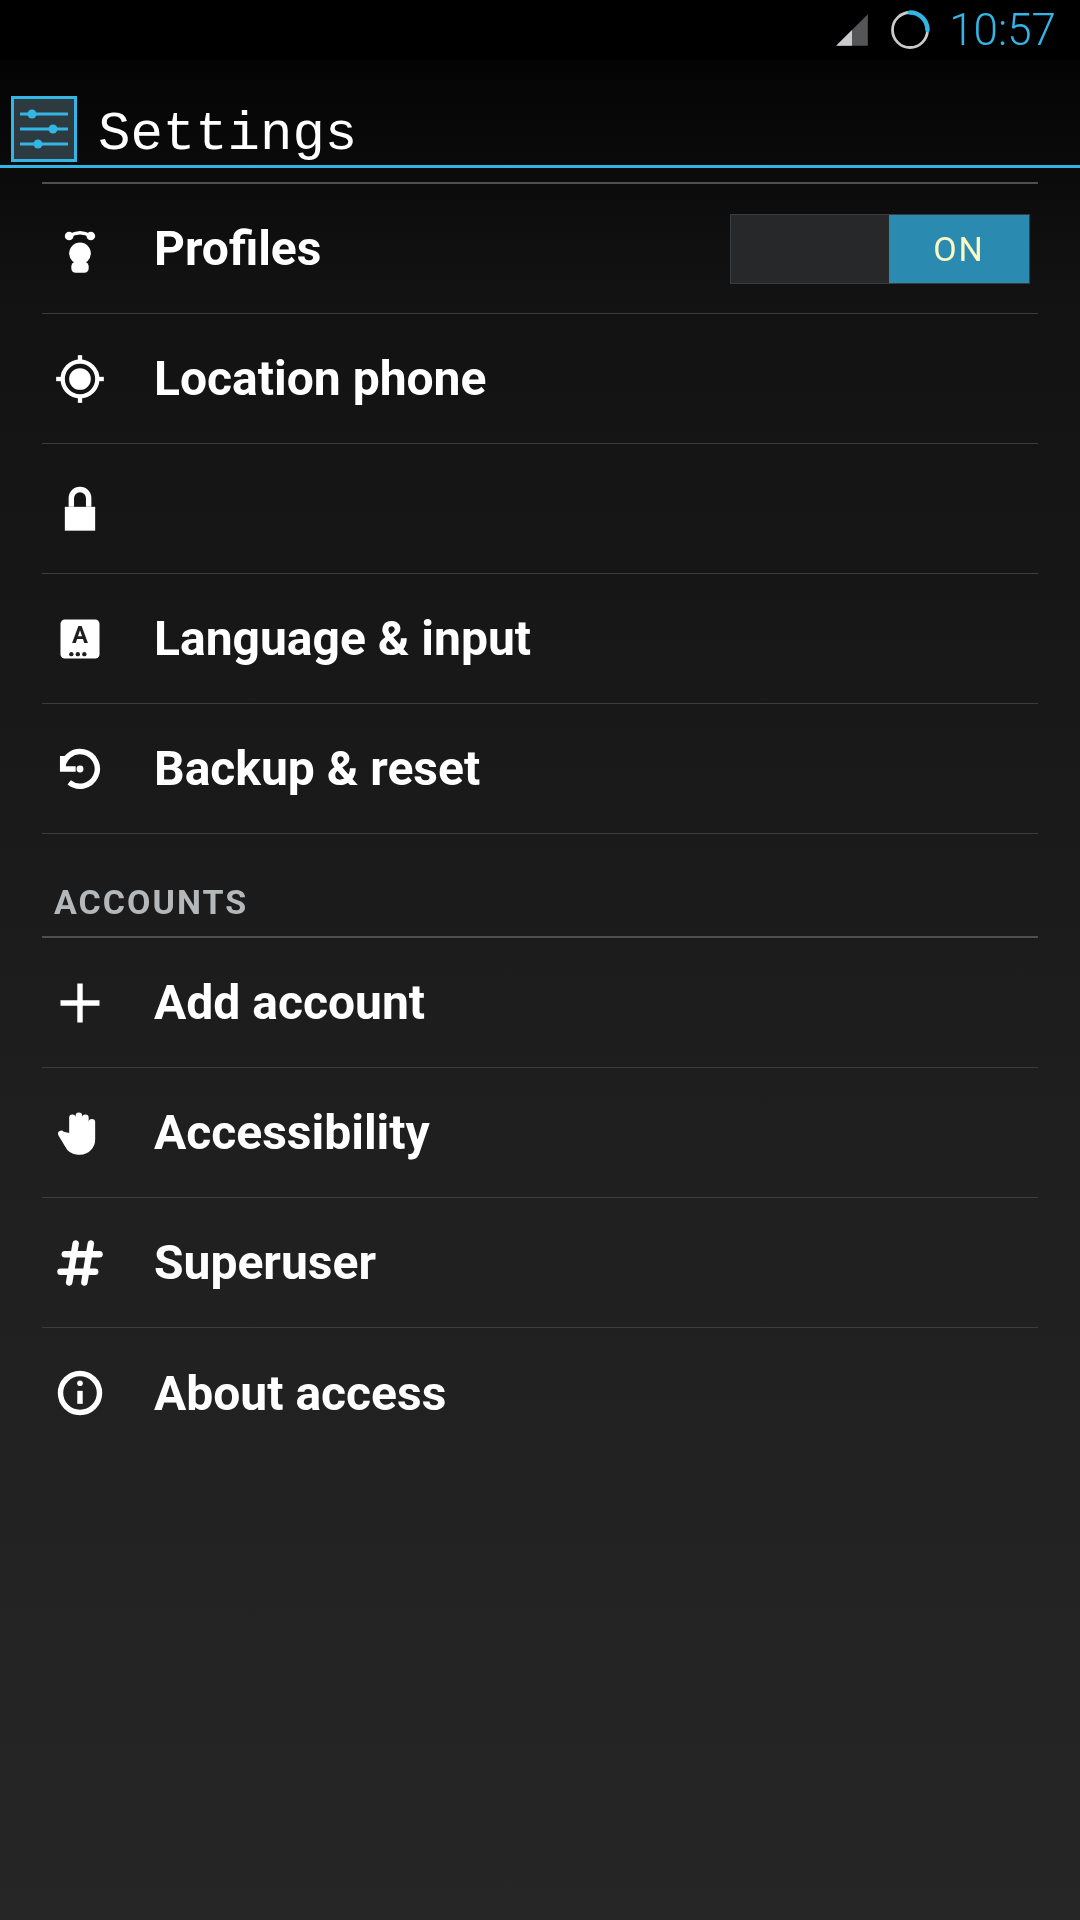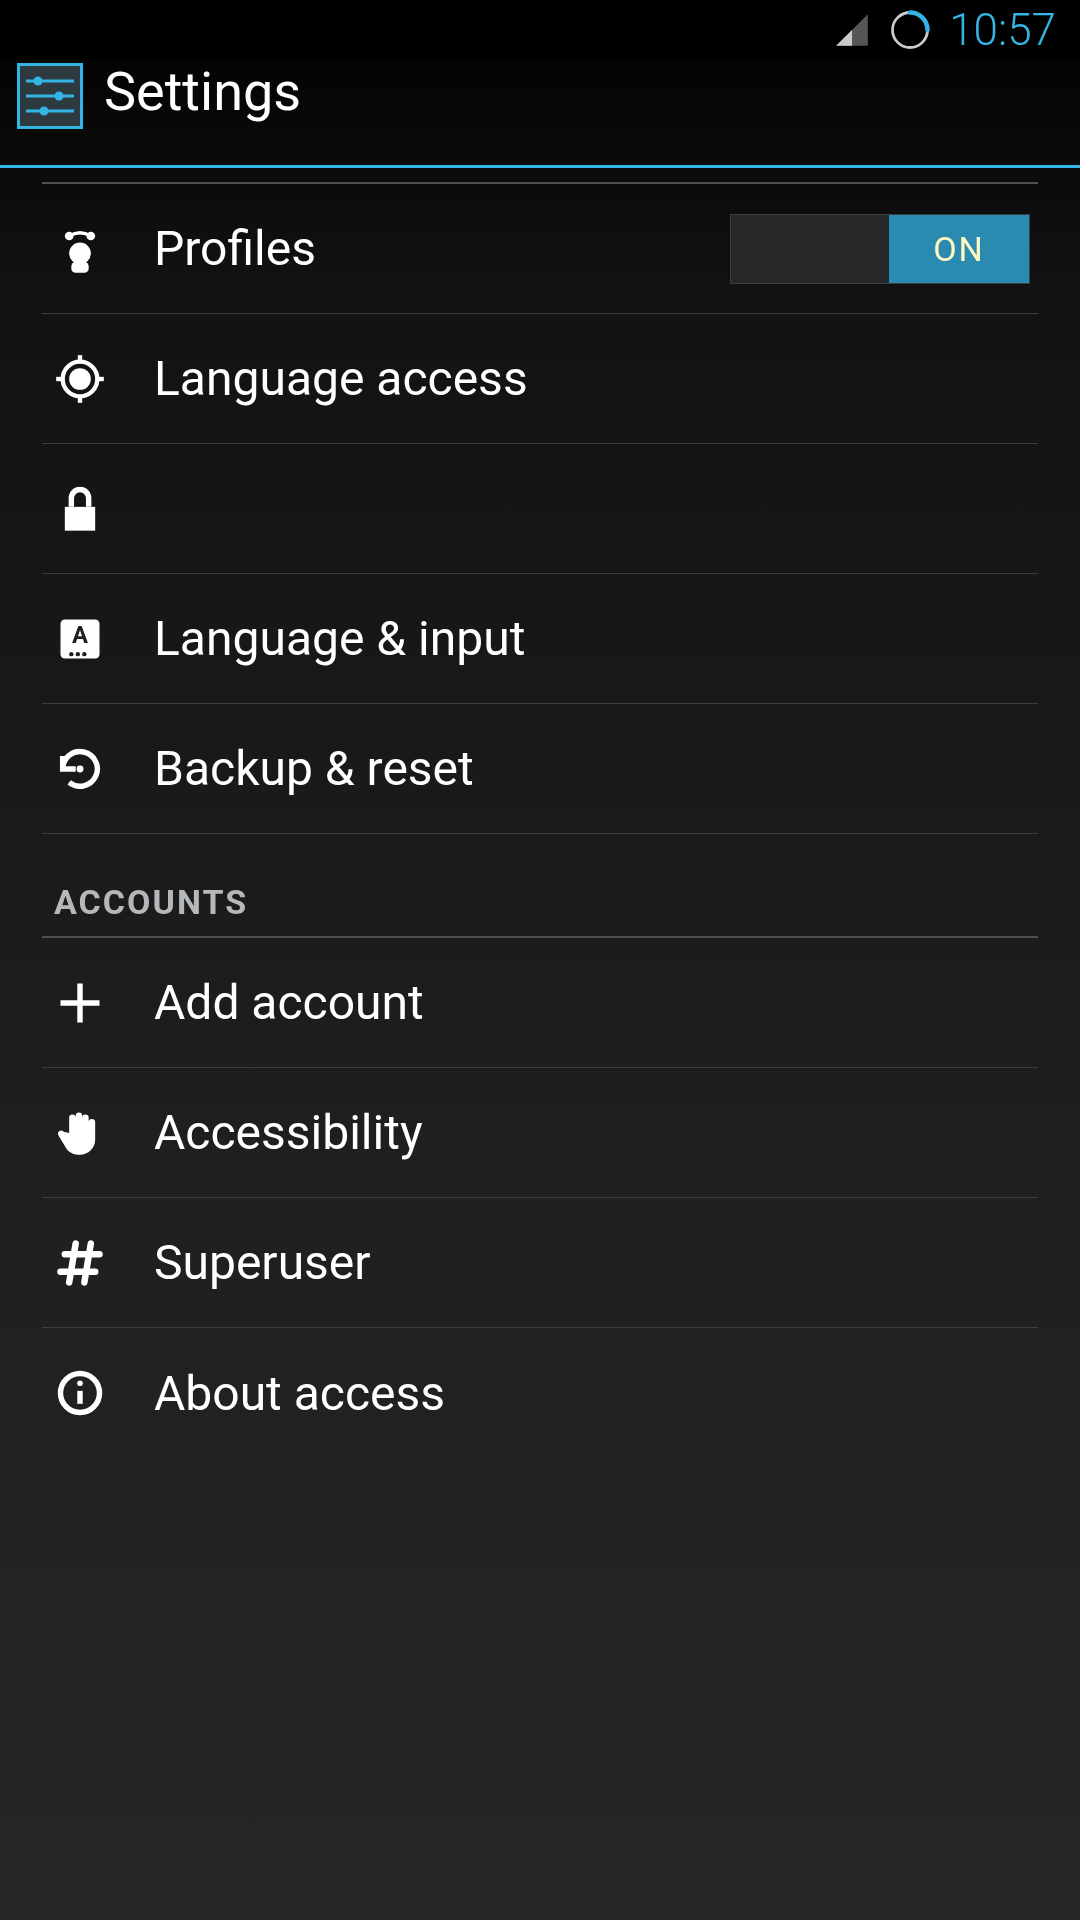--- a/index.html
+++ b/index.html
@@ -32,24 +32,25 @@
     color: #33b5e5;
     font-size: 44px;
     font-weight: 300;
   }
   .status-icon { display:flex; align-items:center; }
 
   
   .actionbar {
     height: 108px;
     display: flex;
-    align-items: flex-start;
-    padding: 0 14px;
+    align-items: flex-end;
+    padding: 0 8px;
     border-bottom: 3px solid #33b5e5;
     background: transparent;
+    font-family: Liberation Mono, monospace;
   }
   .actionbar-icon {
     width: 72px;
     height: 72px;
     margin-right: 18px;
     display:flex;
     align-items:center;
     justify-content:center;
   }
   .actionbar-title {
@@ -94,21 +95,21 @@
     width: 52px;
     height: 52px;
     margin: 0 48px 0 12px;
     display:flex;
     align-items:center;
     justify-content:center;
     flex-shrink:0;
   }
   .item-label {
     font-size: 48px;
-    font-weight: 400;
+    font-weight: 700;
     color: #ffffff;
     flex: 1;
   }
 
   
   .toggle {
     width: 300px;
     height: 70px;
     border: 1px solid #3b3d3e;
     background: #262829;
@@ -192,21 +193,21 @@
         <span class="item-icon">
           <svg width="52" height="52" viewBox="0 0 24 24" fill="none" stroke="#ffffff" stroke-width="2">
             <circle cx="12" cy="12" r="4" fill="#ffffff"></circle>
             <circle cx="12" cy="12" r="8"></circle>
             <line x1="12" y1="1" x2="12" y2="4"></line>
             <line x1="12" y1="20" x2="12" y2="23"></line>
             <line x1="1" y1="12" x2="4" y2="12"></line>
             <line x1="20" y1="12" x2="23" y2="12"></line>
           </svg>
         </span>
-        <span class="item-label">Language access</span>
+        <span class="item-label">Location phone</span>
       </div>
 
       <div class="item">
         <span class="item-icon">
           <svg width="52" height="52" viewBox="0 0 24 24" fill="#ffffff">
             <rect x="5" y="11" width="14" height="11"></rect>
             <path d="M8 11 V7 a4 4 0 0 1 8 0 V11" fill="none" stroke="#ffffff" stroke-width="2.5"></path>
           </svg>
         </span>
       </div>

